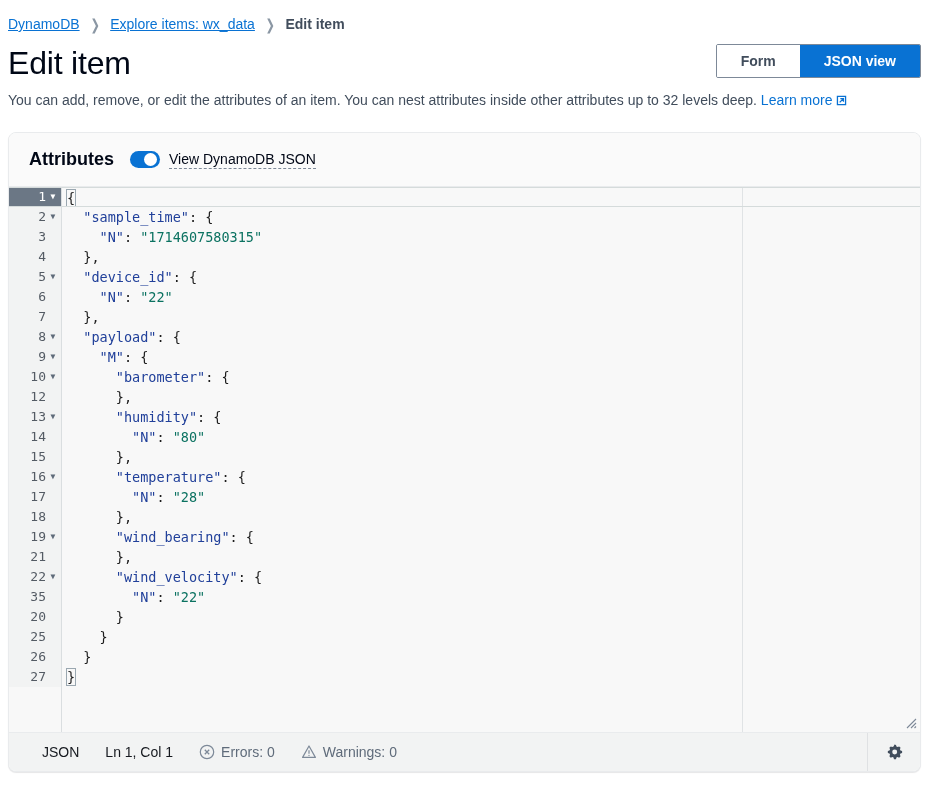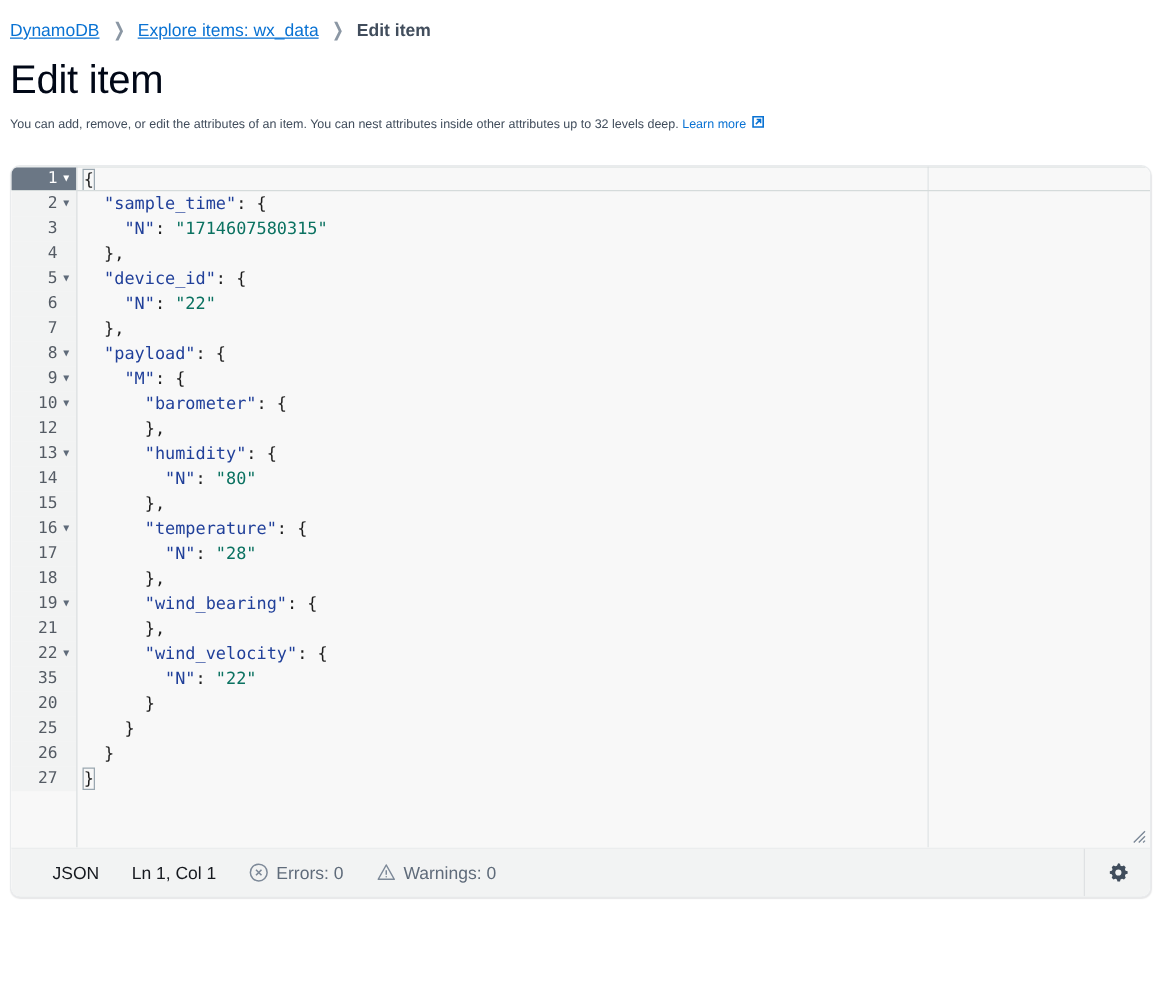--- a/index.html
+++ b/index.html
@@ -82,21 +82,21 @@
     white-space: nowrap;
   }
   .seg-btn.active {
     background: #0972d3;
     color: #ffffff;
   }
 
   
   .page-desc {
     padding: 8px 20px 0 8px;
-    font-size: 10px;
+    font-size: 14px;
     color: #414d5c;
     line-height: 20px;
   }
   .desc-link {
     color: #0972d3;
     text-decoration: none;
     cursor: pointer;
   }
   .ext-icon {
     display: inline-block;
@@ -296,32 +296,45 @@
 <div class="breadcrumb">
   <span class="bc-link">DynamoDB</span>
   <span class="bc-sep">❯</span>
   <span class="bc-link">Explore items: wx_data</span>
   <span class="bc-sep">❯</span>
   <span class="bc-current">Edit item</span>
 </div>
 
 <div class="page-header">
   <h1 class="page-title">Edit item</h1>
+  <div class="segmented">
+    <button class="seg-btn">Form</button>
+    <button class="seg-btn active">JSON view</button>
+  </div>
 </div>
 
 <div class="page-desc">
   <span>You can add, remove, or edit the attributes of an item. You can nest attributes inside other attributes up to 32 levels deep.</span>
   <a class="desc-link">Learn more</a><span class="ext-icon"><svg width="13" height="13" viewBox="0 0 16 16">
         <path d="M3 3 H13 V13 H3 Z" fill="none" stroke="#0972d3" stroke-width="1.6"></path>
         <path d="M6.3 9.7 L10.2 5.8 M7.3 5.6 H10.4 V8.7" fill="none" stroke="#0972d3" stroke-width="1.5" stroke-linecap="square"></path>
       </svg></span>
 </div>
 
 <div class="container">
 
+  <div class="container-header">
+    <span class="container-title">Attributes</span>
+    <span class="toggle-wrap">
+      <span class="toggle">
+          <span class="knob"></span>
+        </span>
+      <span class="toggle-label">View DynamoDB JSON</span>
+    </span>
+  </div>
 
   <div class="editor">
     <div class="print-margin"></div>
     <div class="gutter-edge"></div>
     <div class="code-rows" id="code-rows">
         <div class="row active">
           <div class="gutter">
             <span class="num">1</span>
             <span class="fold">▼</span>
           </div>

